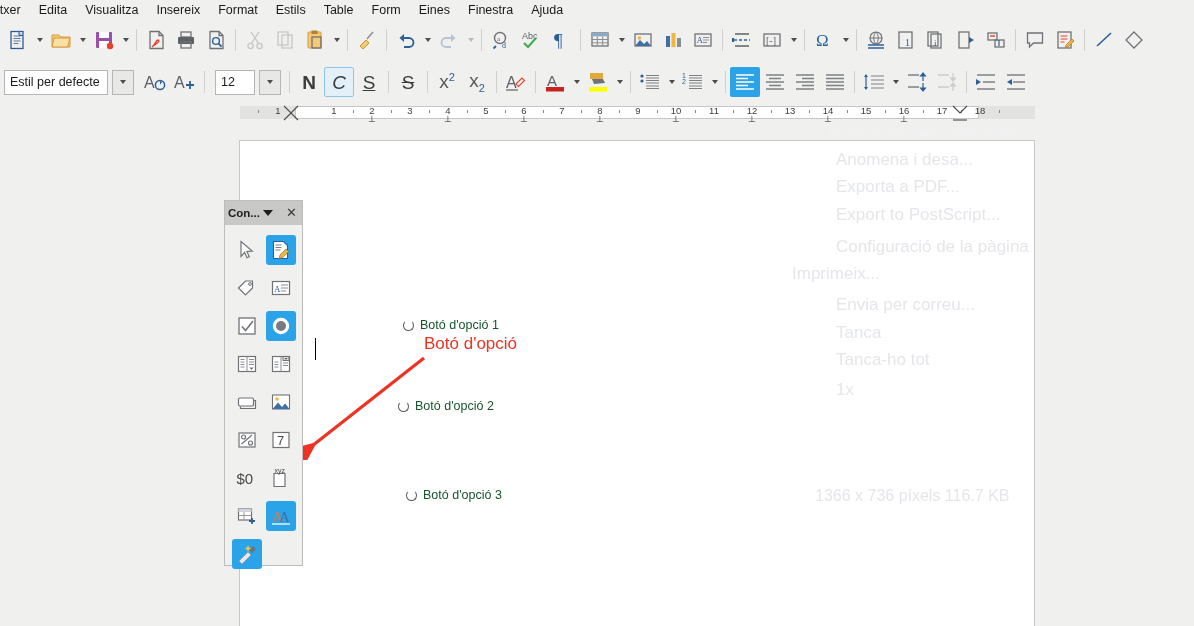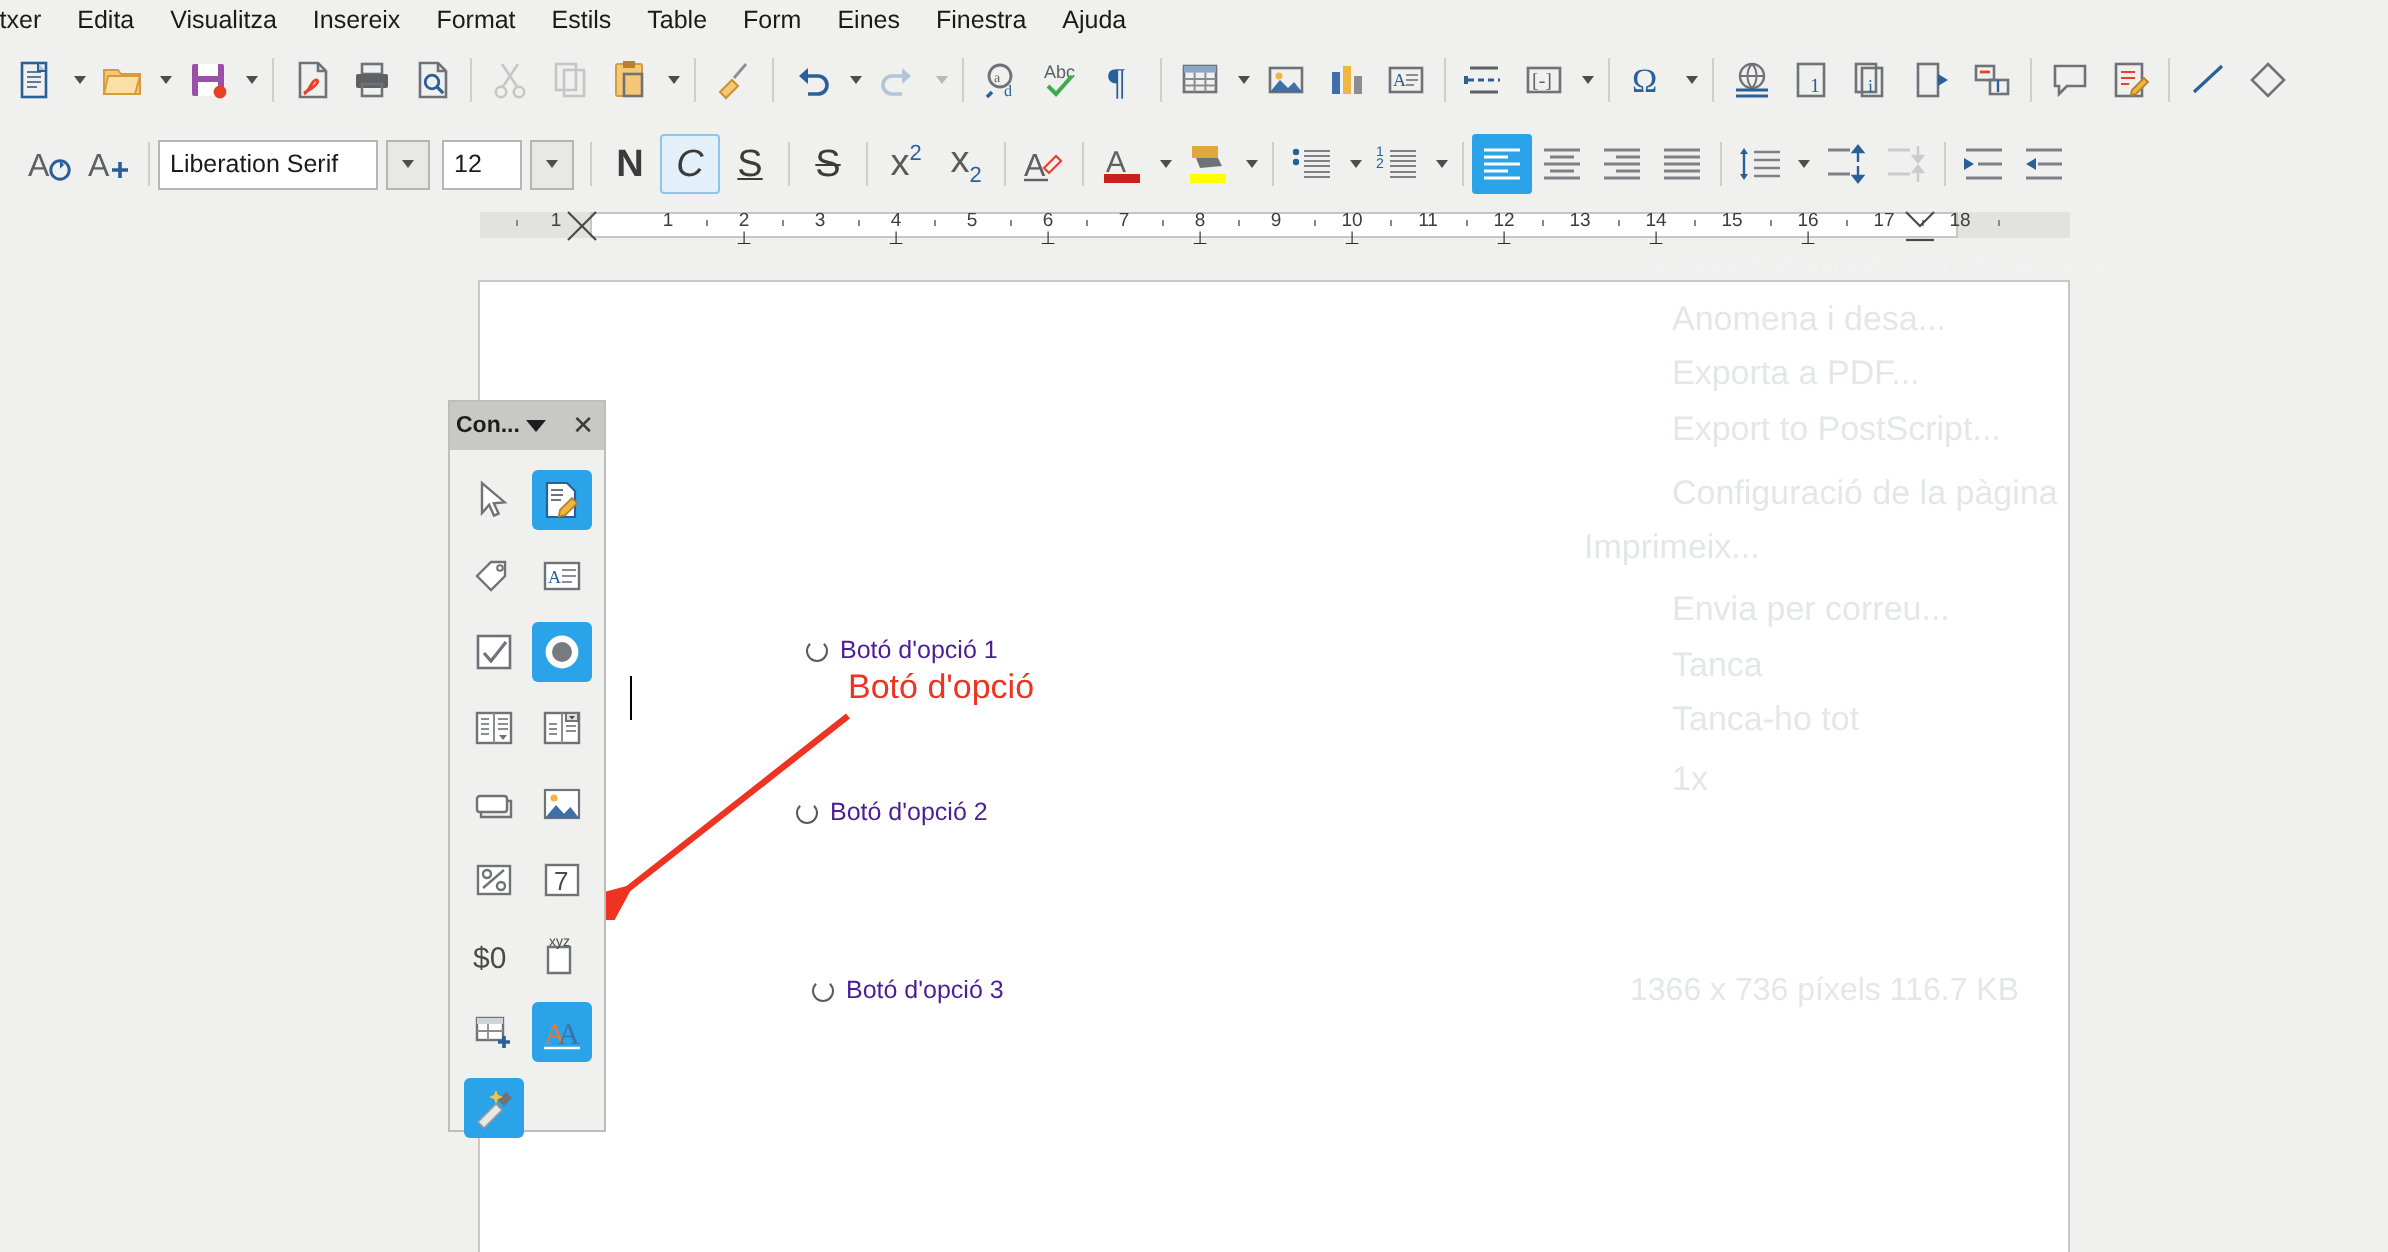--- a/index.html
+++ b/index.html
@@ -138,21 +138,21 @@
     font-family: "Liberation Sans", sans-serif;
   }
   .radio-row { position: absolute; display: flex; align-items: center; }
   .radio-glyph {
     width: 11px; height: 11px; border-radius: 50%;
     border: 1.4px solid #5a5a5a; background: #fff;
     margin-right: 6px; flex: 0 0 auto;
     border-top-color: #fff;
   }
   .radio-label {
-    font-size: 12.5px; color: #4c1d95;
+    font-size: 12.5px; color: #14532d;
     font-family: "Liberation Sans", sans-serif;
   }
 
   
   .floatbar {
     position: absolute; left: 224px; top: 200px;
     width: 79px; height: 366px;
     background: #f0f0ef; border: 1px solid #bdbdbb;
   }
   .floatbar-title {
@@ -472,43 +472,43 @@
     </div>
     <div class="tb-btn">
       <svg width="22" height="22" viewBox="0 0 22 22">
         <path d="M11 3l8 8-8 8-8-8z" fill="none" stroke="#6f7276" stroke-width="1.3"></path>
       </svg>
     </div>
   </div>
 
   <div class="toolbar2">
 
+    <div class="combo" id="style-combo">
+      <div class="combo-field">Estil per defecte</div>
+      <div class="combo-btn">
+          <i class="caret"></i>
+        </div>
+    </div>
 
     <div class="tb-btn" style="margin-left:6px">
       <svg width="24" height="24" viewBox="0 0 24 24">
         <text x="1" y="18" font-size="16" fill="#5d6166" font-family="Liberation Sans, sans-serif">A</text>
         <circle cx="17" cy="15" r="4.6" fill="none" stroke="#2a6099" stroke-width="1.5"></circle>
         <path d="M17 10.4l2 2-2 2z" fill="#2a6099"></path>
       </svg>
     </div>
     <div class="tb-btn">
       <svg width="24" height="24" viewBox="0 0 24 24">
         <text x="1" y="18" font-size="16" fill="#5d6166" font-family="Liberation Sans, sans-serif">A</text>
         <path d="M17 11v8M13 15h8" stroke="#2a6099" stroke-width="1.8"></path>
       </svg>
     </div>
 
     <div class="tb-sep"></div>
 
-    <div class="combo" id="font-combo">
-      <div class="combo-field">Liberation Serif</div>
-      <div class="combo-btn">
-          <i class="caret"></i>
-        </div>
-    </div>
 
     <div class="combo" id="size-combo" style="margin-left:6px">
       <div class="combo-field">12</div>
       <div class="combo-btn">
           <i class="caret"></i>
         </div>
     </div>
 
     <div class="tb-sep" style="margin-left:8px"></div>
 

